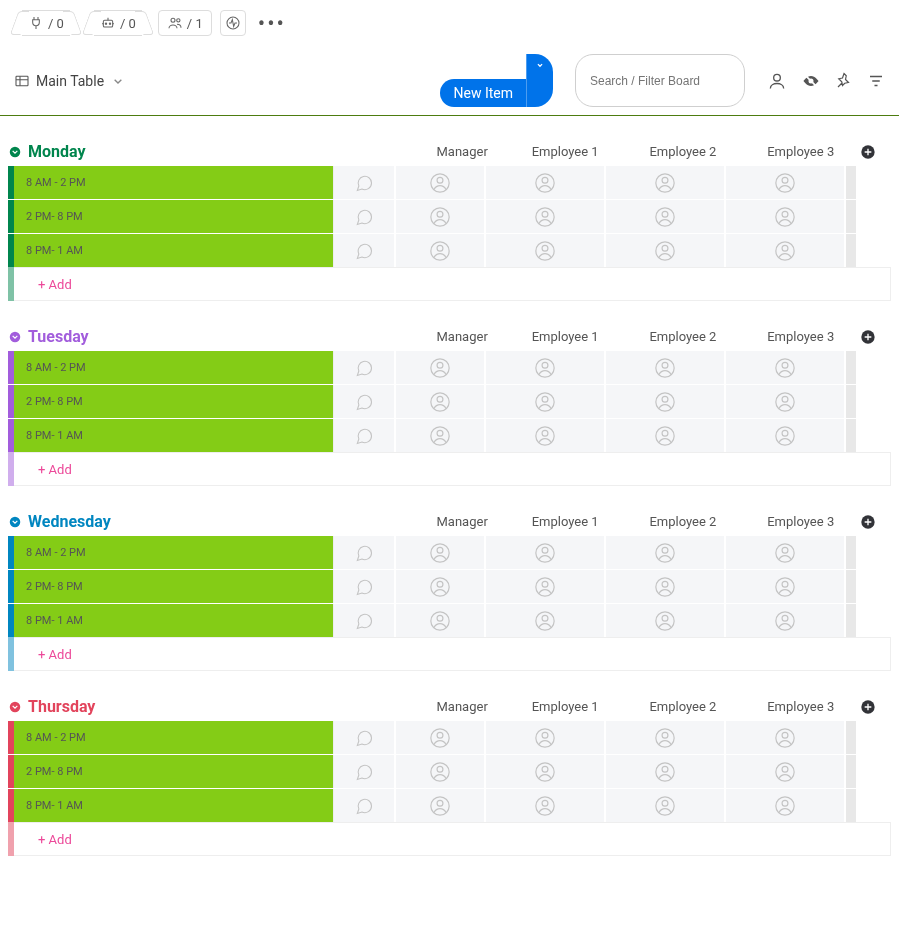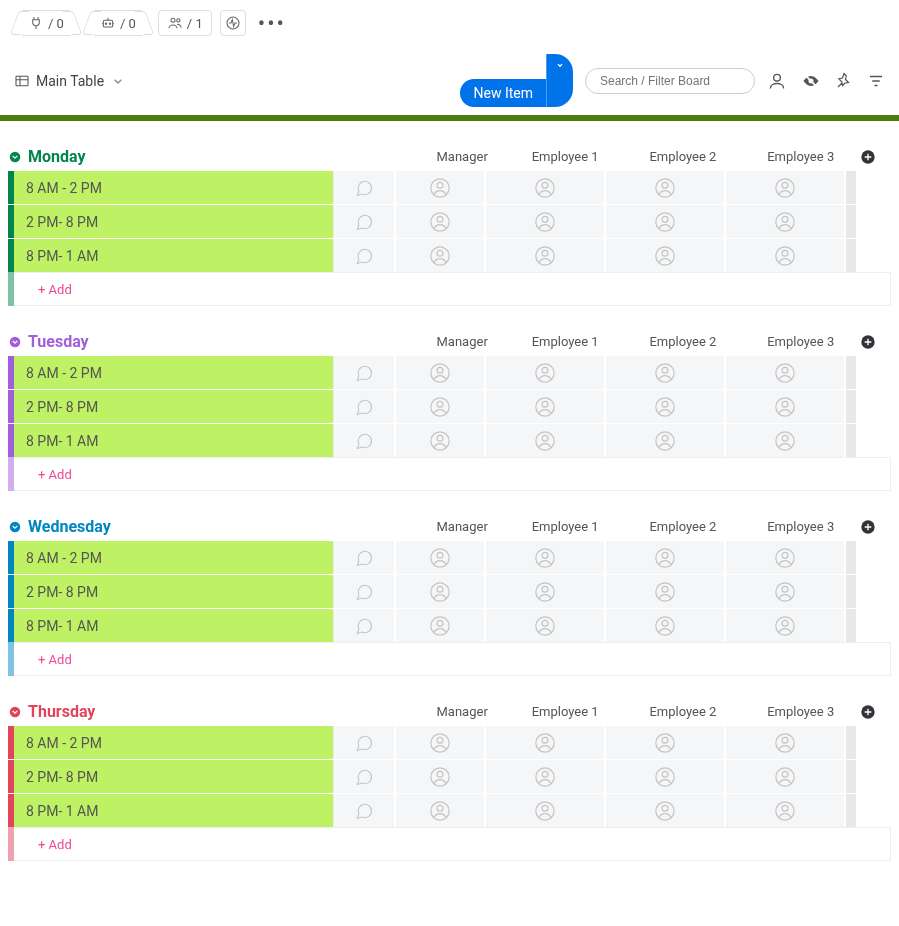--- a/index.html
+++ b/index.html
@@ -9,39 +9,39 @@
 .title { font-size: 24px; font-weight: 400; color: #323338; }
 .desc { font-size: 13px; color: #a0a0a0; margin-top: 6px; cursor: text; }
 .header-right { display: flex; gap: 8px; align-items: center; }
 .pill { display: flex; align-items: center; gap: 4px; border: 1px solid #ddd; border-radius: 4px; padding: 4px 8px; font-size: 13px; color: #555; cursor: pointer; background:#fff;}
 .pill.hex { border-radius: 0; position: relative; border: none; padding: 4px 6px; }
 .pill.hex::before, .pill.hex::after { content: ""; position: absolute; top: 0; bottom: 0; width: 10px; }
 .pill.hex { border-top: 1px solid #ddd; border-bottom: 1px solid #ddd; margin:0 8px;}
 .pill.hex::before { left: -8px; border-top:1px solid #ddd; border-left:1px solid #ddd; border-bottom:1px solid #ddd; transform: skewX(-20deg); border-top-left-radius:4px; border-bottom-left-radius:4px;}
 .pill.hex::after { right: -8px; border-top:1px solid #ddd; border-right:1px solid #ddd; border-bottom:1px solid #ddd; transform: skewX(20deg); border-top-right-radius:4px; border-bottom-right-radius:4px;}
 .more-dots { font-size: 22px; letter-spacing: 2px; color:#555; cursor:pointer; padding:0 4px;}
-.toolbar { display: flex; align-items: center; padding: 8px 14px; border-bottom: 6px solid #4d7c0f; margin-top: 10px; gap: 12px; }
+.toolbar { display: flex; padding: 8px 14px; border-bottom: 1px solid #4d7c0f; margin-top: 10px; gap: 22px; }
 .view-tab { display: flex; align-items: center; gap: 6px; font-size: 14px; color: #444; cursor: pointer; }
 .spacer { flex: 1; }
 .new-btn { background: #0073ea; color: #fff; border-radius: 18px 0 0 18px; padding: 6px 14px; font-size: 14px; cursor: pointer; margin-right:-1px;margin-top:25px;}
 .new-btn-drop { background: #0073ea; color: #fff; border-radius: 0 18px 18px 0; padding: 6px 8px; font-size: 12px; cursor: pointer; border-left:1px solid rgba(255,255,255,0.3);}
 .new-wrap{display:flex;align-items:stretch;}
 .search { border: 1px solid #cfcfcf; border-radius: 18px; padding: 5px 14px; width: 170px; font-size: 12px; color: #ec4899; outline:none;}
 .toolbar-icons { display: flex; gap: 14px; align-items: center; color: #555; }
 .group { margin: 24px 8px 0 8px; }
 .group-head { display: flex; align-items: center; padding: 2px 0 4px 0; }
 .collapse { font-size: 12px; margin-right: 6px; cursor:pointer; }
 .group-title { font-size: 16px; font-weight: 700; flex: 0 0 390px; }
 .col-head { font-size: 13px; color: #555; text-align: center; }
 .col-manager{ width:90px;} .col-emp{ width:120px;}
 .add-col { width: 32px; text-align:center; }
 .rows{}
 .row { display: flex; align-items: stretch; height: 34px; border-top:1px solid #fff;}
 .row .bar { width: 6px; }
-.row .name { flex: 0 0 320px; background:#bef264; display:flex; align-items:center; padding-left:12px; font-size:14px; color:#555; border-right:1px solid #ededed;}
+.row .name { flex: 0 0 320px; background:#84cc16; display:flex; align-items:center; padding-left:12px; font-size:11px; color:#555; border-right:1px solid #ededed;}
 .row .comment { width:60px; background:#f5f6f8; display:flex; align-items:center; justify-content:center; color:#bbb; }
 .row .cell { background:#f5f6f8; display:flex; align-items:center; justify-content:center; color:#c4c4c4; border-left:2px solid #fff;}
 .row .cell.manager{width:90px;} .row .cell.emp{width:120px;}
 .row .end { width:10px; background:#e8e8e8; margin-left:2px;}
 .addrow { display:flex; align-items:stretch; height:34px; }
 .addrow .bar{width:6px;}
 .addrow .txt{flex:1; display:flex; align-items:center; padding-left:24px; font-size:13px; color:#ec4899; background:#fff; border:1px solid #eee; border-left:none;}
 svg{display:block;}
 .avatar-svg{width:22px;height:22px;stroke:#c4c4c4;fill:none;stroke-width:1.3;}
 .chat-svg{width:20px;height:20px;stroke:#c4c4c4;fill:none;stroke-width:1.3;}

